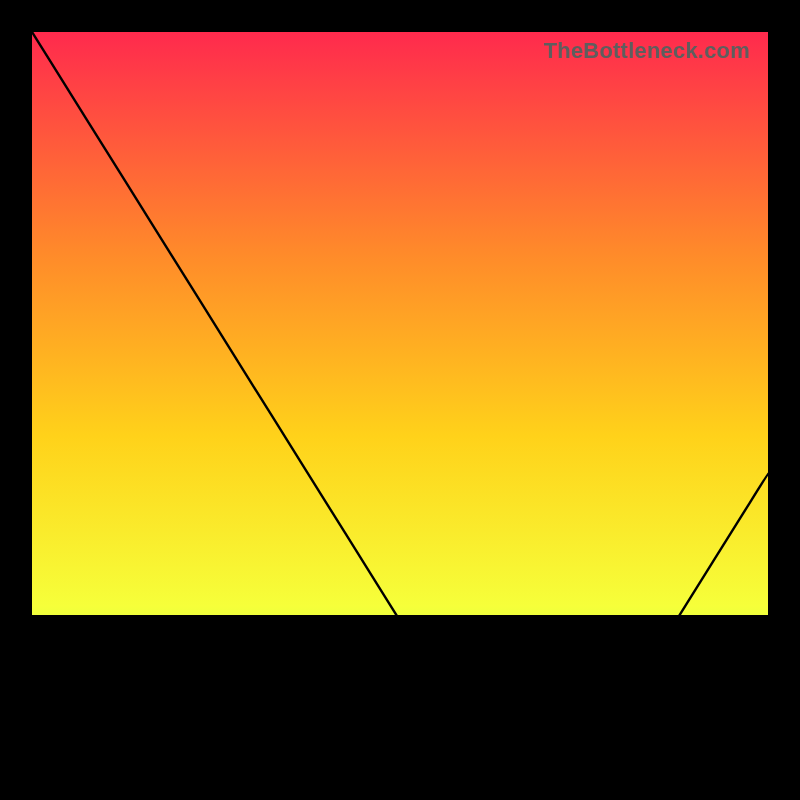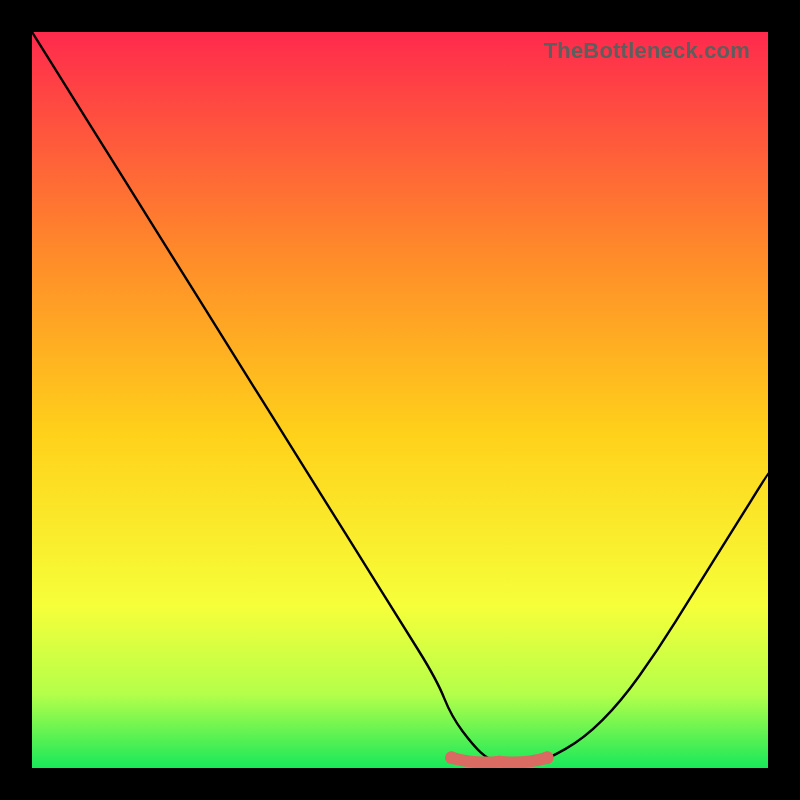--- a/index.html
+++ b/index.html
@@ -16,21 +16,21 @@
     top: 0;
     width: 800px;
     height: 800px;
     background: #000;
   }
   .plot-area {
     position: absolute;
     left: 32px;
     top: 32px;
     width: 736px;
-    height: 736px;
+    height: 583px;
     overflow: hidden;
   }
   .gradient {
     position: absolute;
     inset: 0;
   }
   .watermark {
     position: absolute;
     top: 6px;
     right: 18px;

